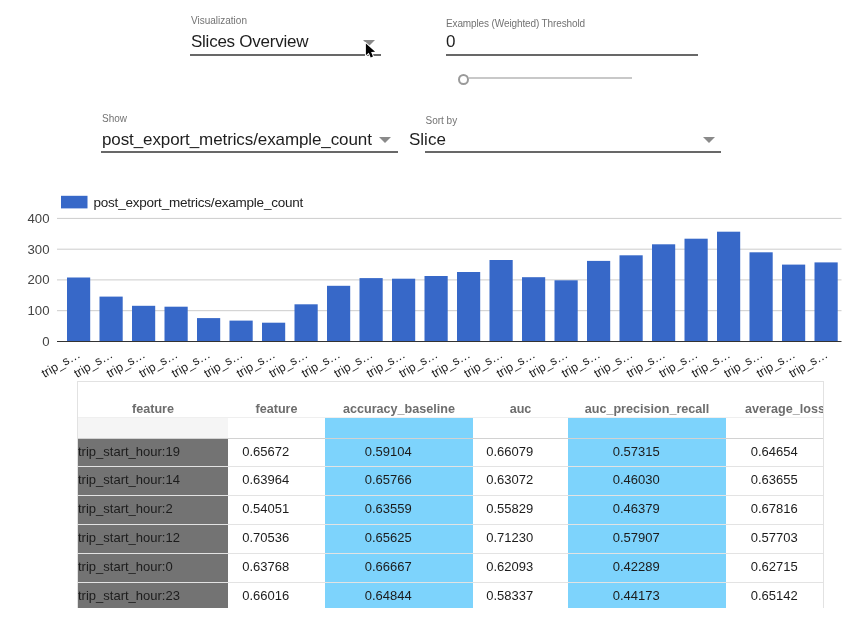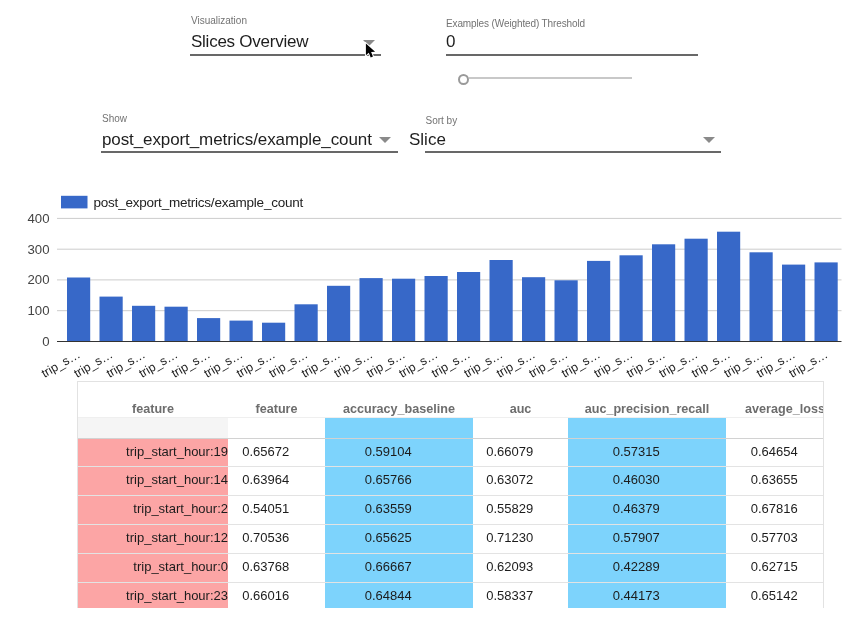--- a/index.html
+++ b/index.html
@@ -7,21 +7,21 @@
 .val { font-size:17px; color:#1e1e1e; line-height:16px; white-space:nowrap; }
 .ul { height:1.5px; background:#686868; }
 .arr { width:0; height:0; border-left:6px solid transparent; border-right:6px solid transparent; border-top:6.5px solid #8a8a8a; }
 #tblwrap { position:absolute; left:77px; top:381px; width:747px; height:227px; overflow:hidden; border:1px solid #e2e2e2; border-bottom:none; }
 table { border-collapse:collapse; table-layout:fixed; width:766px; }
 td, th { font-size:13px; color:#1c1c1c; overflow:hidden; white-space:nowrap; }
 th { color:#6d6d6d; font-weight:bold; font-size:12.6px; height:35px; text-align:center; vertical-align:bottom; padding-bottom:1px; border-bottom:1px solid #efefef; }
 tr.filter td { height:21px; border-bottom:1px solid #d2d2d2; }
 tr.data td { height:29px; border-bottom:1px solid #e3e3e3; padding-bottom:2px; }
 tr.r0 td { height:28px; }
-td.c0 { background:#fca5a5; text-align:right; }
+td.c0 { background:#737373; text-align:left; }
 td.num { text-align:center; padding-right:21.5px; }
 td.g { background:#7dd3fc; }
 tr.filter td.c0f { background:#f5f5f5; }
 </style></head>
 <body>
 <div class="ab lbl" style="left:191px;top:15px">Visualization</div>
 <div class="ab val" style="left:191px;top:34px;letter-spacing:-0.25px">Slices Overview</div>
 <div class="ab ul" style="left:190px;top:54px;width:191px"></div>
 <div class="ab arr" style="left:363px;top:39.5px"></div>
 <svg class="ab" style="left:364px;top:41.9px" width="14" height="20" viewBox="0 0 14 20">

